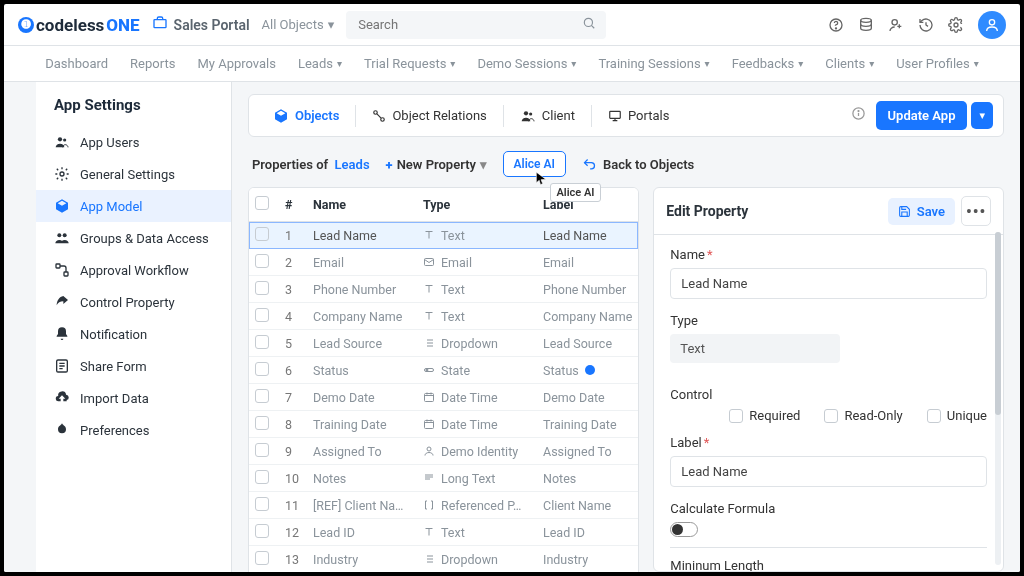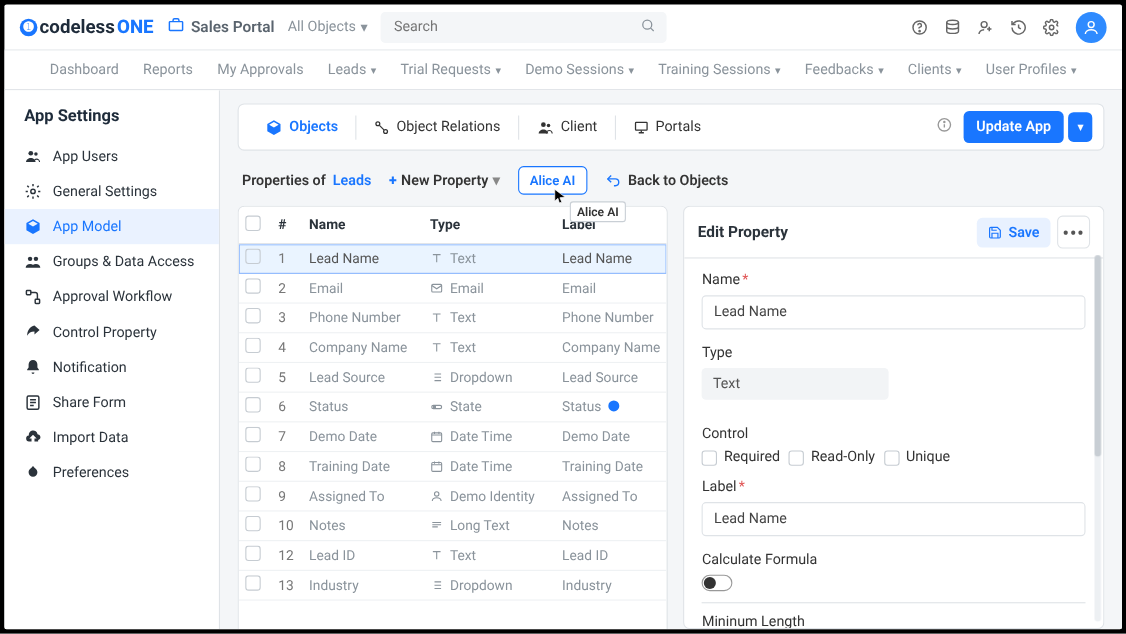--- a/index.html
+++ b/index.html
@@ -29,21 +29,21 @@
   .search{flex:0 0 260px;display:flex;align-items:center;border-radius:4px;background:#f4f6f8;height:28px;padding:0 10px;color:var(--gray-soft);}
   .search input{border:none;background:transparent;flex:1;font-size:13px;outline:none;color:#333;}
   .spacer{flex:1;}
   .top-icons{display:flex;align-items:center;gap:14px;color:#666;}
   .top-icons .ic{width:16px;height:16px;display:inline-block;}
   .avatar{width:28px;height:28px;border-radius:50%;background:#2f8bff;color:#fff;display:flex;align-items:center;justify-content:center;}
   
   .navrow{height:var(--nav-h);display:flex;align-items:center;gap:22px;padding:0 20px;border-bottom:1px solid var(--gray-border);background:#fff;font-size:13px;color:var(--gray-soft);justify-content:center;}
   .navrow .ni{display:flex;align-items:center;gap:4px;cursor:pointer;}
   
-  .main{flex:1;display:flex;background:var(--bg);overflow:hidden;}
+  .main{flex:1;display:flex;background:var(--bg);overflow:hidden;padding-left:32px;}
   .sidebar{width:196px;background:#fff;border-right:1px solid var(--gray-border);padding:14px 0 0 0;}
   .sidebar h2{margin:0 18px 12px 18px;font-size:15px;font-weight:700;color:#1e2b3a;}
   .sidebar .si{display:flex;align-items:center;gap:10px;padding:8px 18px;font-size:13px;color:#2b333b;cursor:pointer;}
   .sidebar .si.active{background:#eaf2ff;color:var(--blue);}
   .sidebar .si svg{flex:0 0 16px;}
   .content{flex:1;padding:12px 16px 0 16px;display:flex;flex-direction:column;overflow:hidden;}
   
   .tabs{display:flex;align-items:center;background:#fff;border:1px solid var(--gray-border);border-radius:6px;padding:6px 10px;}
   .tabs .tab{display:flex;align-items:center;gap:6px;padding:6px 14px;font-size:13px;color:#333;cursor:pointer;border-radius:4px;}
   .tabs .tab.active{color:var(--blue);font-weight:600;}
@@ -83,21 +83,21 @@
   .edit-hdr .sp{flex:1;}
   .save-btn{background:#e8f1ff;color:var(--blue);border:none;border-radius:5px;padding:6px 10px;font-size:13px;font-weight:600;cursor:pointer;display:flex;align-items:center;gap:6px;}
   .more-btn{border:1px solid var(--gray-border);background:#fff;border-radius:5px;width:30px;height:30px;margin-left:6px;display:flex;align-items:center;justify-content:center;cursor:pointer;color:#555;letter-spacing:1px;font-weight:700;}
   .edit-body{flex:1;overflow:auto;padding:12px 16px;}
   .scrollbar-fake{position:absolute;right:2px;top:44px;bottom:6px;width:6px;border-radius:3px;background:#edf0f3;}
   .scrollbar-fake::after{content:"";position:absolute;left:0;top:0;width:6px;height:55%;background:#c8ced4;border-radius:3px;}
   .fld-label{font-size:13px;color:#333;margin-bottom:6px;}
   .req{color:#e05656;margin-left:2px;}
   .tinput{width:100%;border:1px solid var(--gray-border);border-radius:4px;padding:7px 10px;font-size:13px;color:#444;margin-bottom:14px;}
   .tinput.ro{background:#f2f4f6;border:none;color:#555;max-width:170px;}
-  .ctrls{display:flex;gap:8px;align-items:center;margin-bottom:12px;}
+  .ctrls{display:flex;gap:24px;align-items:center;margin-bottom:12px;justify-content:flex-end;}
   .ctrls label{display:flex;align-items:center;gap:6px;font-size:13px;color:#333;}
   .toggle{width:28px;height:15px;border-radius:8px;background:#fff;border:1px solid #999;position:relative;}
   .toggle::after{content:"";position:absolute;left:1px;top:1px;width:11px;height:11px;border-radius:50%;background:#333;}
   .typecell{display:flex;align-items:center;gap:6px;color:var(--gray-soft);}
   .typecell svg{flex:0 0 12px;}
   .section-gap{height:10px;}
   .hr{height:1px;background:var(--gray-border);margin:10px 0;}
 </style>
 </head>
 <body>
@@ -461,20 +461,32 @@
                   <div class="typecell">
                     <svg width="12" height="12" viewBox="0 0 24 24" fill="none" stroke="currentColor" stroke-width="2">
                       <path d="M4 6h16M4 10h16M4 14h10"></path>
                     </svg>
                     <span>Long Text</span>
                   </div>
                   <div>Notes</div>
                 </div>
                 <div class="trow">
                   <div><span class="cbx"></span></div>
+                  <div class="num">11</div>
+                  <div>[REF] Client Name</div>
+                  <div class="typecell">
+                    <svg width="12" height="12" viewBox="0 0 24 24" fill="none" stroke="currentColor" stroke-width="2">
+                      <path d="M8 4H5v16h3M16 4h3v16h-3"></path>
+                    </svg>
+                    <span>Referenced P…</span>
+                  </div>
+                  <div>Client Name</div>
+                </div>
+                <div class="trow">
+                  <div><span class="cbx"></span></div>
                   <div class="num">12</div>
                   <div>Lead ID</div>
                   <div class="typecell">
                     <svg width="12" height="12" viewBox="0 0 24 24" fill="none" stroke="currentColor" stroke-width="2">
                       <path d="M5 5h14M12 5v14"></path>
                     </svg>
                     <span>Text</span>
                   </div>
                   <div>Lead ID</div>
                 </div>

